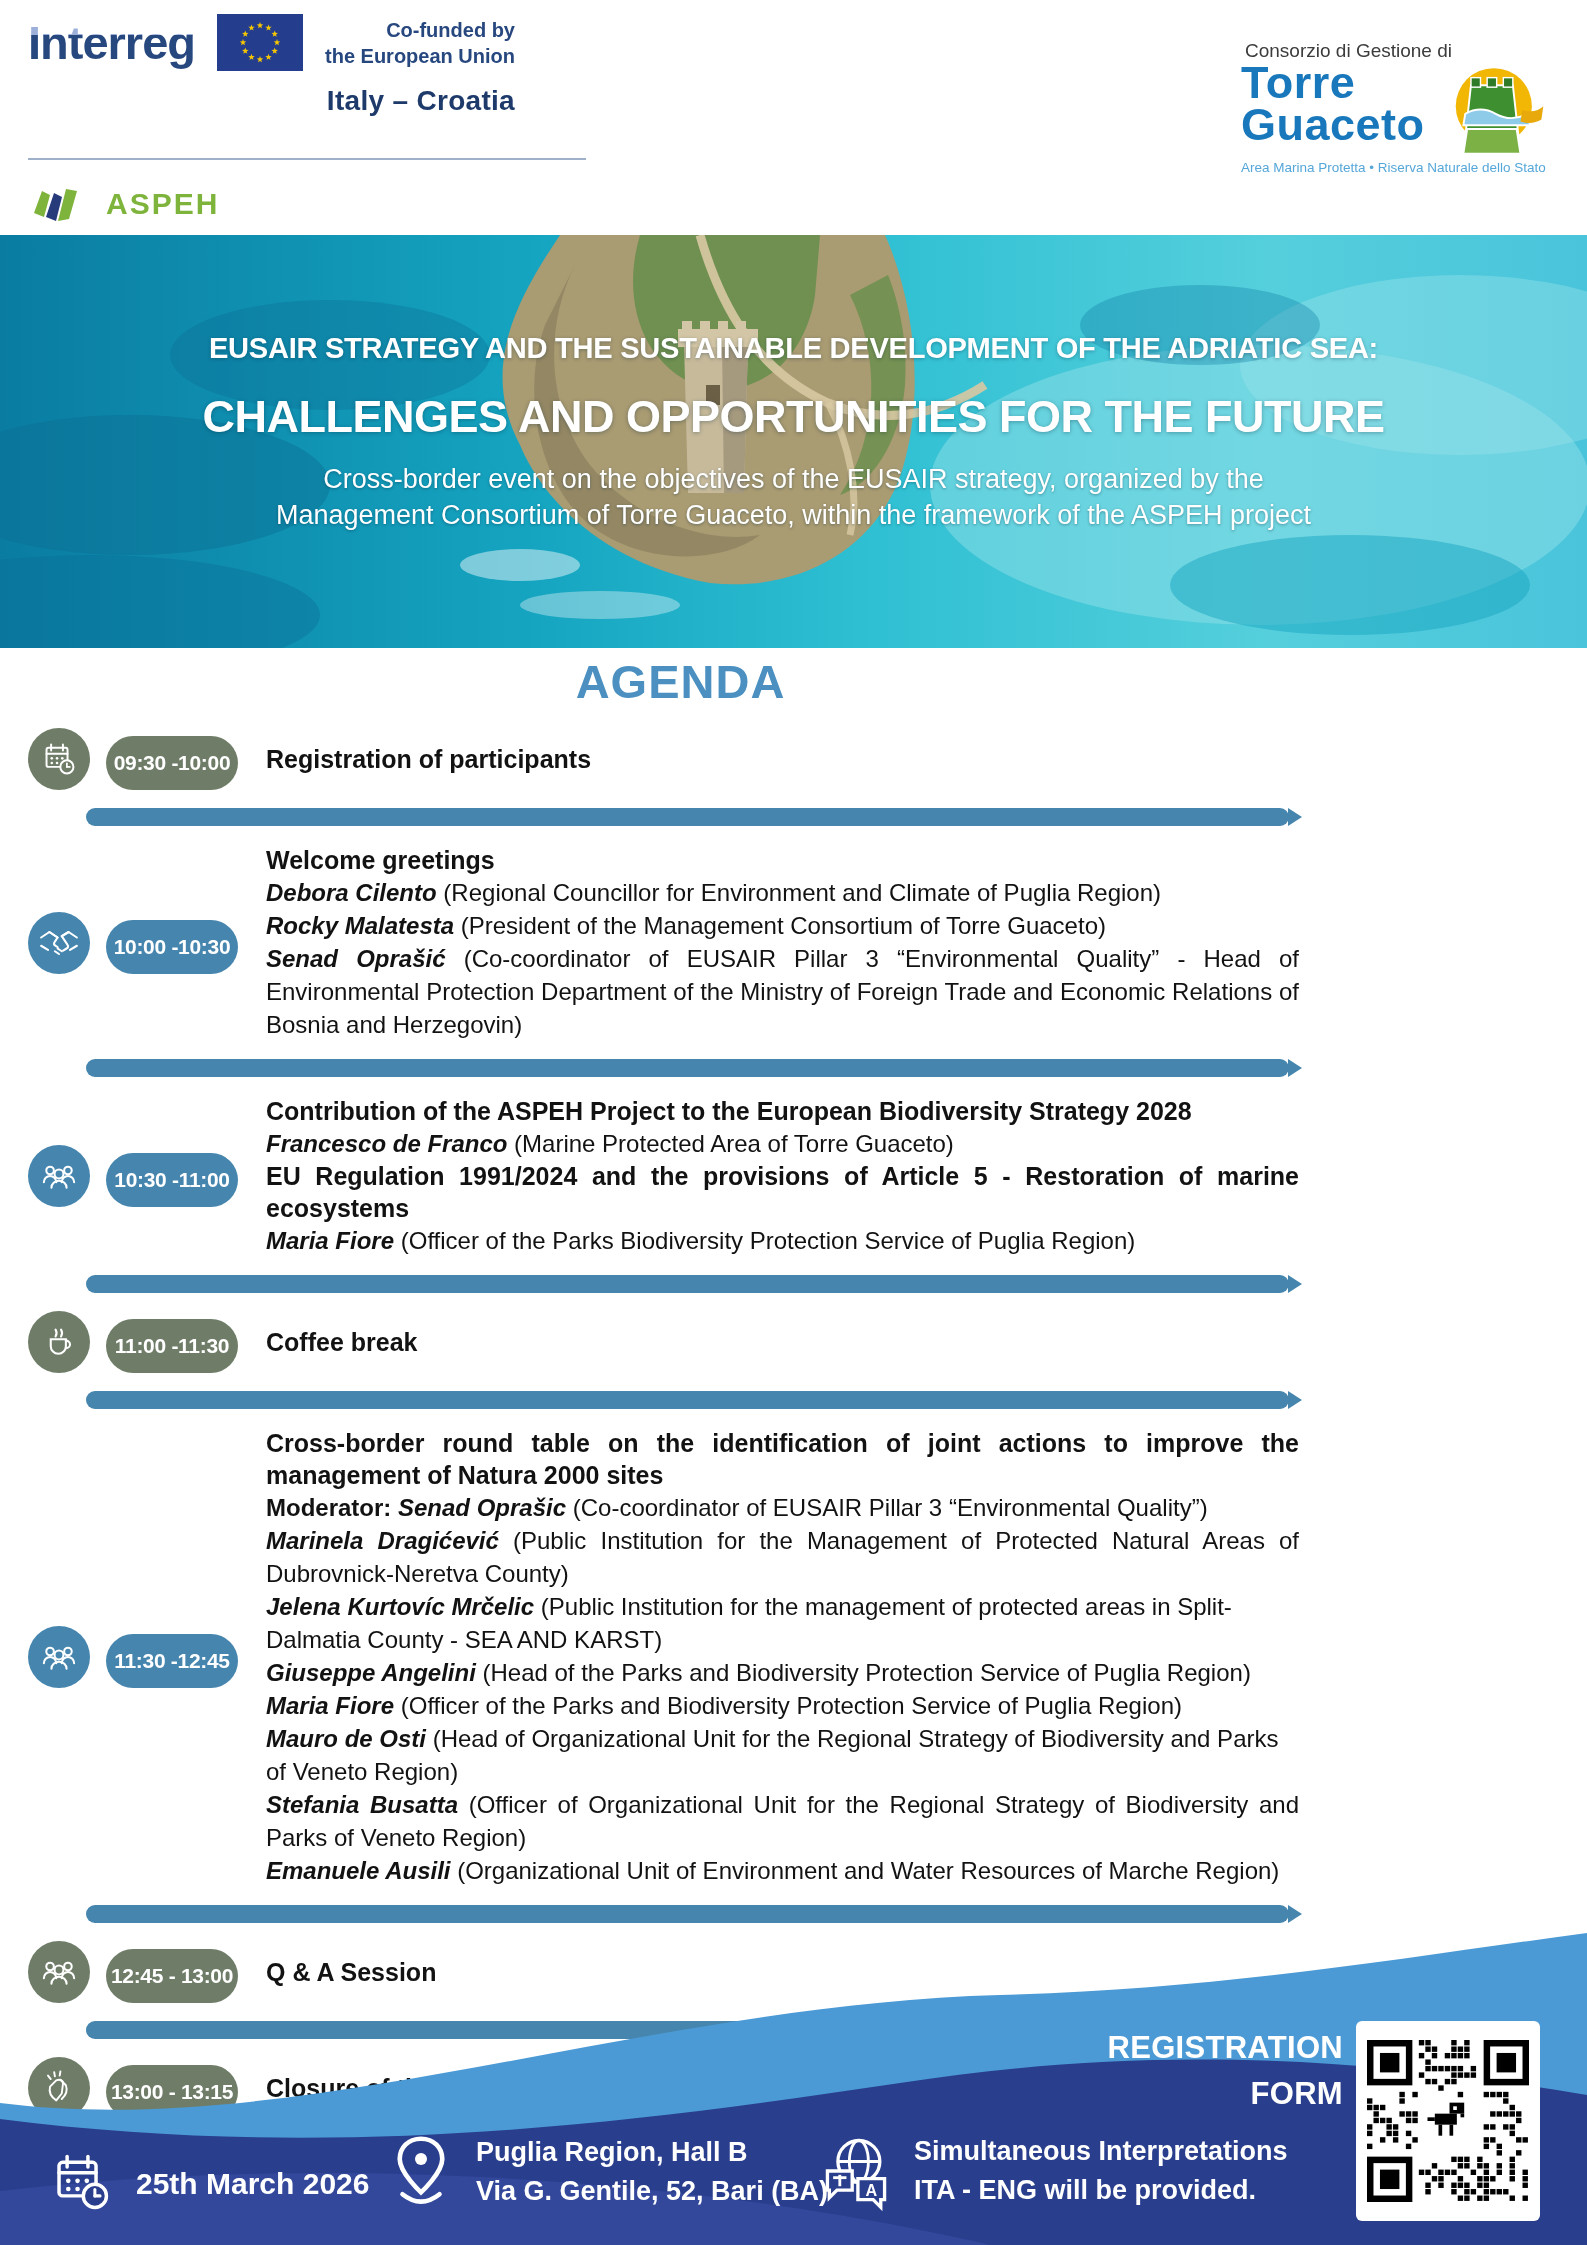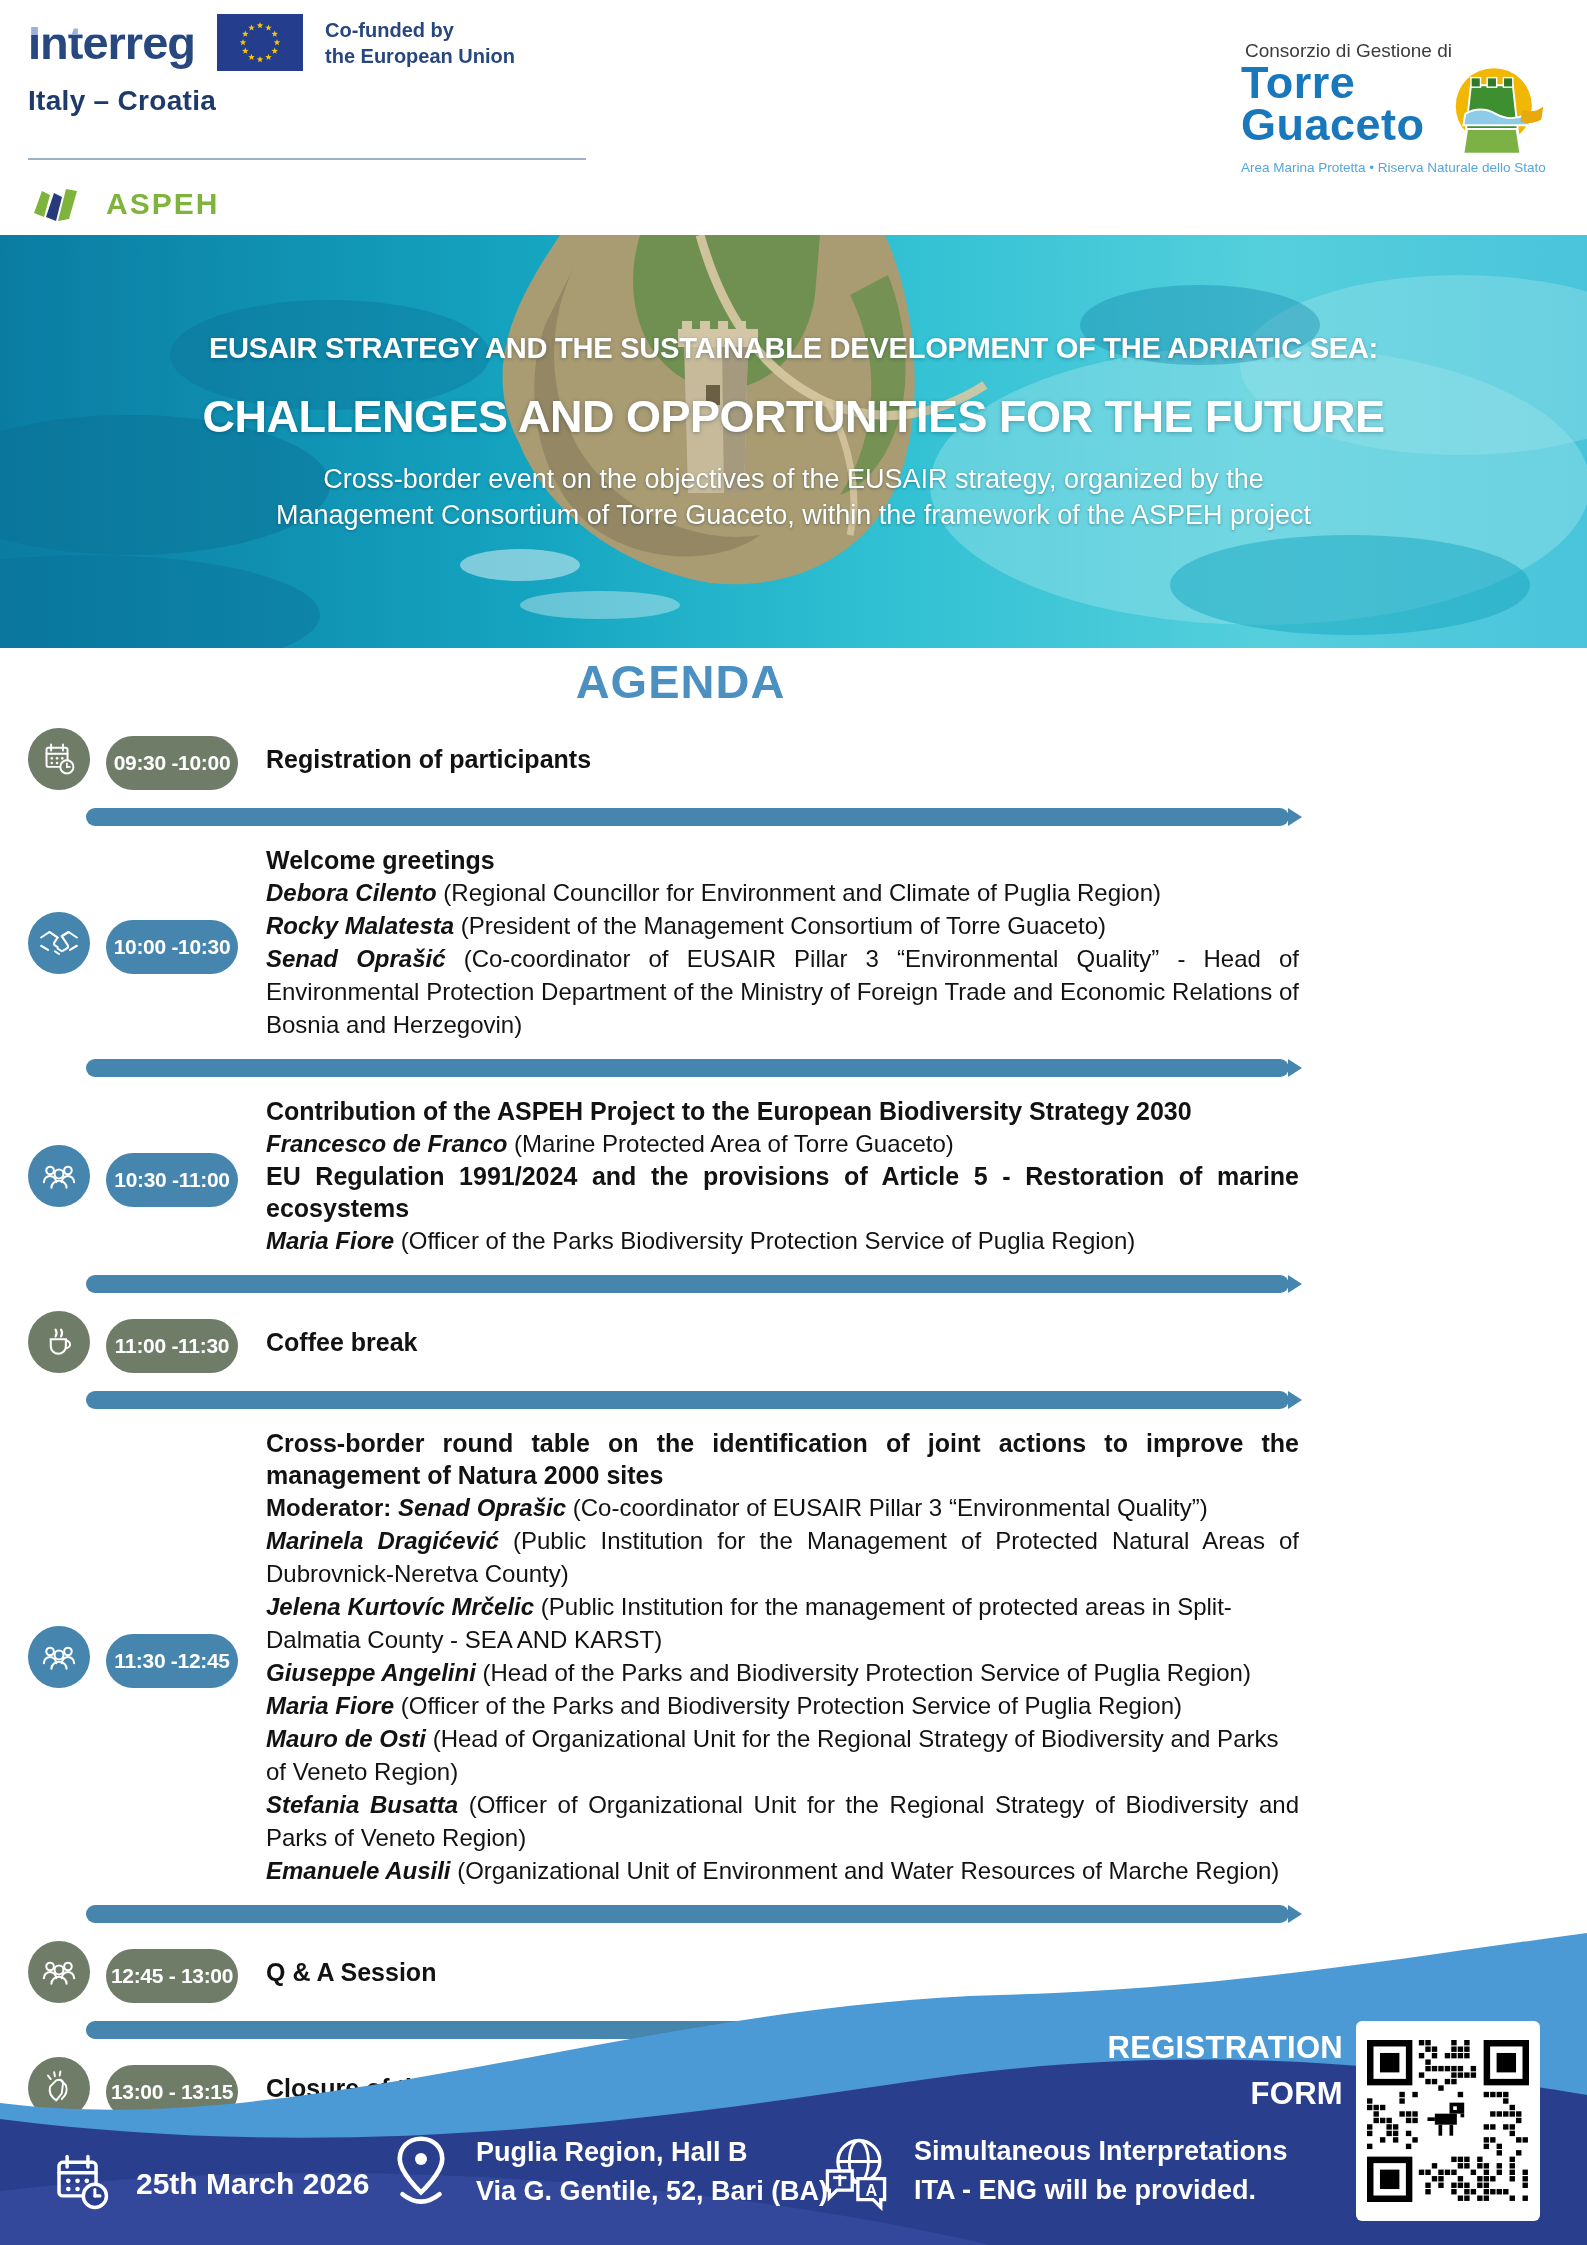--- a/index.html
+++ b/index.html
@@ -1,19 +1,19 @@
 <!DOCTYPE html>
 <html><head>
 <meta charset="utf-8">
 <style>
   html,body{margin:0;padding:0;background:#e8e8e8;}
   .page{position:relative;width:1587px;height:2245px;background:#ffffff;overflow:hidden;
         font-family:"Liberation Sans",sans-serif;color:#111;margin:0 auto;}
   
-  .hdr-left{position:absolute;left:28px;top:14px;}
+  .hdr-left{position:absolute;left:28px;top:14px;text-align:right;}
   .interreg-row{display:flex;align-items:center;gap:22px;}
   .interreg-word{font-size:47px;font-weight:bold;letter-spacing:-1px;
      background:linear-gradient(180deg,#9db0da 0%,#9db0da 37%,#27477f 37%);
      -webkit-background-clip:text;background-clip:text;color:transparent;}
   .eu-flag{width:86px;height:57px;background:#243E8D;flex:0 0 auto;}
   .cofunded{font-size:20px;line-height:26px;font-weight:bold;color:#27477f;}
   .program-name{margin-top:14px;font-size:28px;font-weight:bold;color:#1d3a6b;letter-spacing:.3px;}
   .hdr-rule{position:absolute;left:28px;top:158px;width:558px;height:2px;background:#9fb0c9;}
   .aspeh-row{position:absolute;left:32px;top:181px;display:flex;align-items:center;gap:14px;}
   .aspeh-label{font-size:30px;font-weight:bold;color:#7FB43C;letter-spacing:2px;margin-left:8px;}
@@ -241,21 +241,21 @@
       <circle cx="45" cy="24" r="5.5"></circle>
                   <path d="M36 41 a9 9 0 0 1 18 0"></path>
       <circle cx="32" cy="29" r="6.5"></circle>
                   <path d="M21 49 a11 10 0 0 1 22 0"></path>
     </g>
   </svg>
             </div>
             <div class="time-pill theme-blue">10:30 -11:00</div>
           </div>
           <div class="row-body">
-            <div class="line title"><span>Contribution of the ASPEH Project to the European Biodiversity Strategy 2030</span></div>
+            <div class="line title"><span>Contribution of the ASPEH Project to the European Biodiversity Strategy 2028</span></div>
             <div class="line"><span class="b i">Francesco de Franco</span><span> (Marine Protected Area of Torre Guaceto)</span></div>
             <div class="line title justify"><span>EU Regulation 1991/2024 and the provisions of Article 5 - Restoration of marine ecosystems</span></div>
             <div class="line"><span class="b i">Maria Fiore</span><span> (Officer of the Parks Biodiversity Protection Service of Puglia Region)</span></div>
           </div>
         </div>
         <div class="divider"></div>
         <div class="agenda-row">
           <div class="row-side">
             <div class="icon-circle theme-olive">
               <svg width="44" height="44" viewBox="0 0 64 64">

